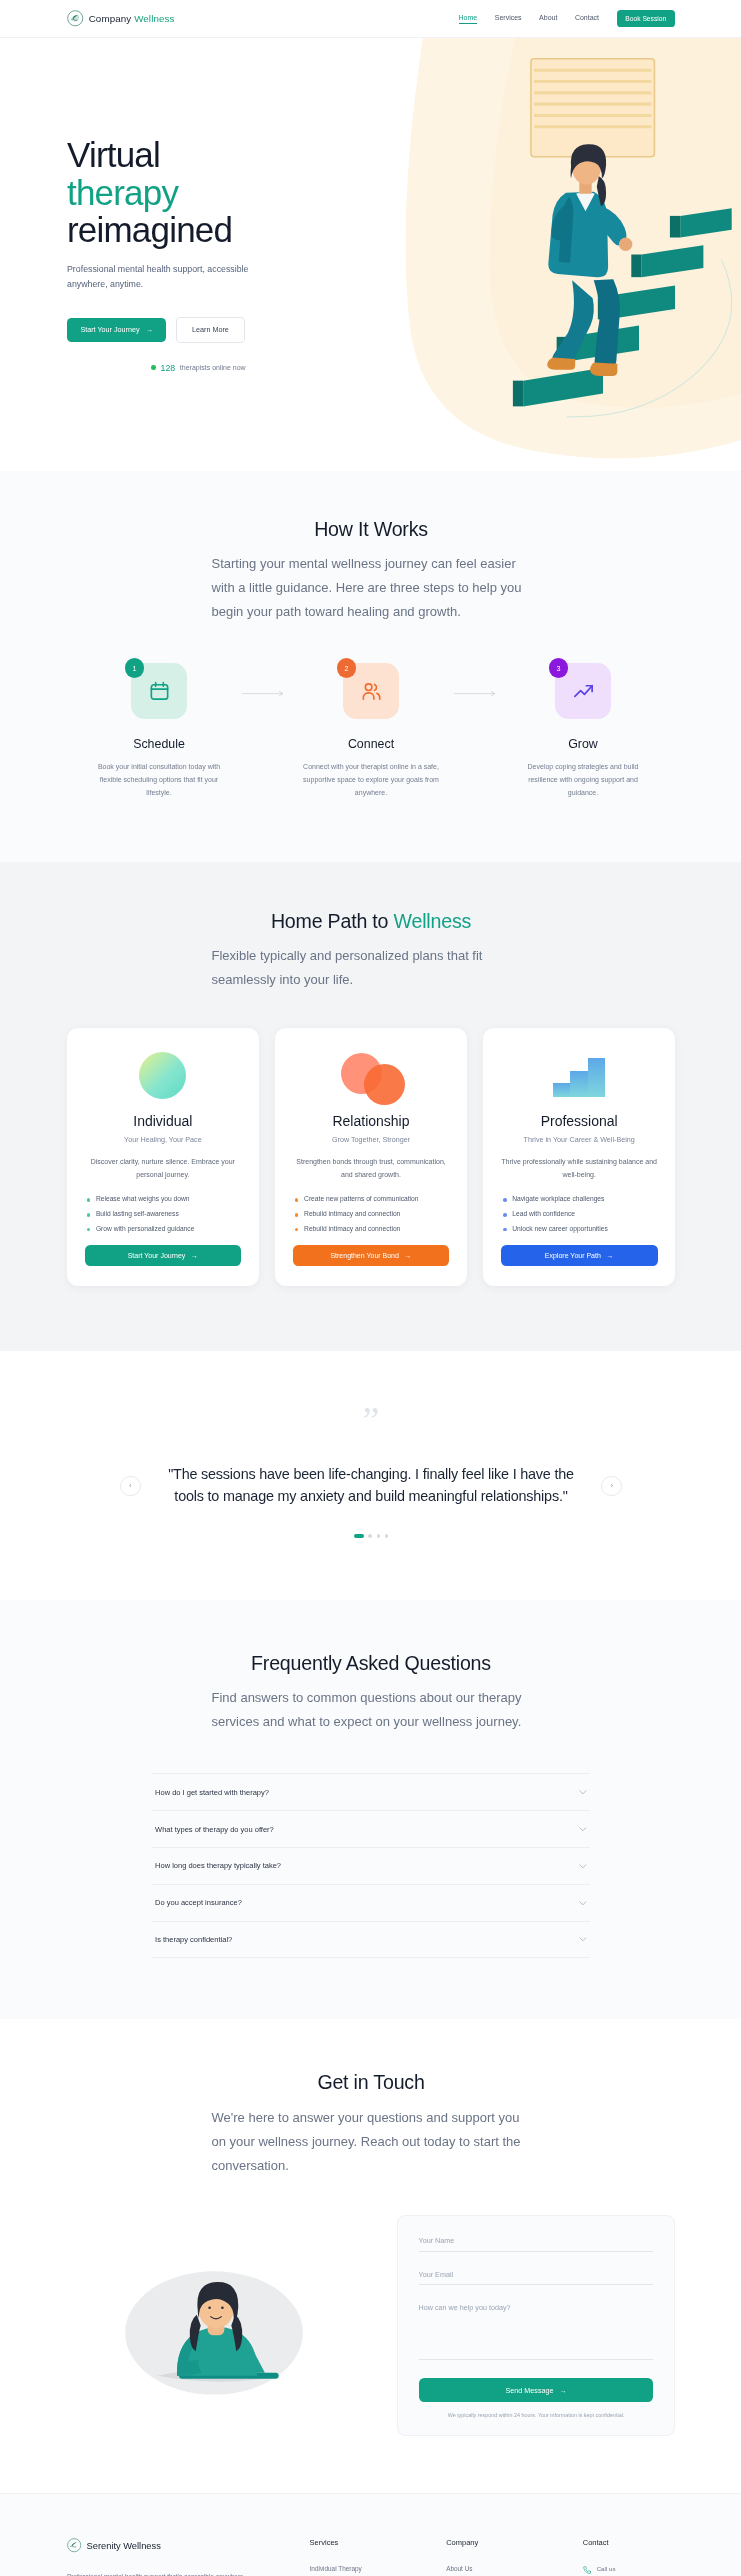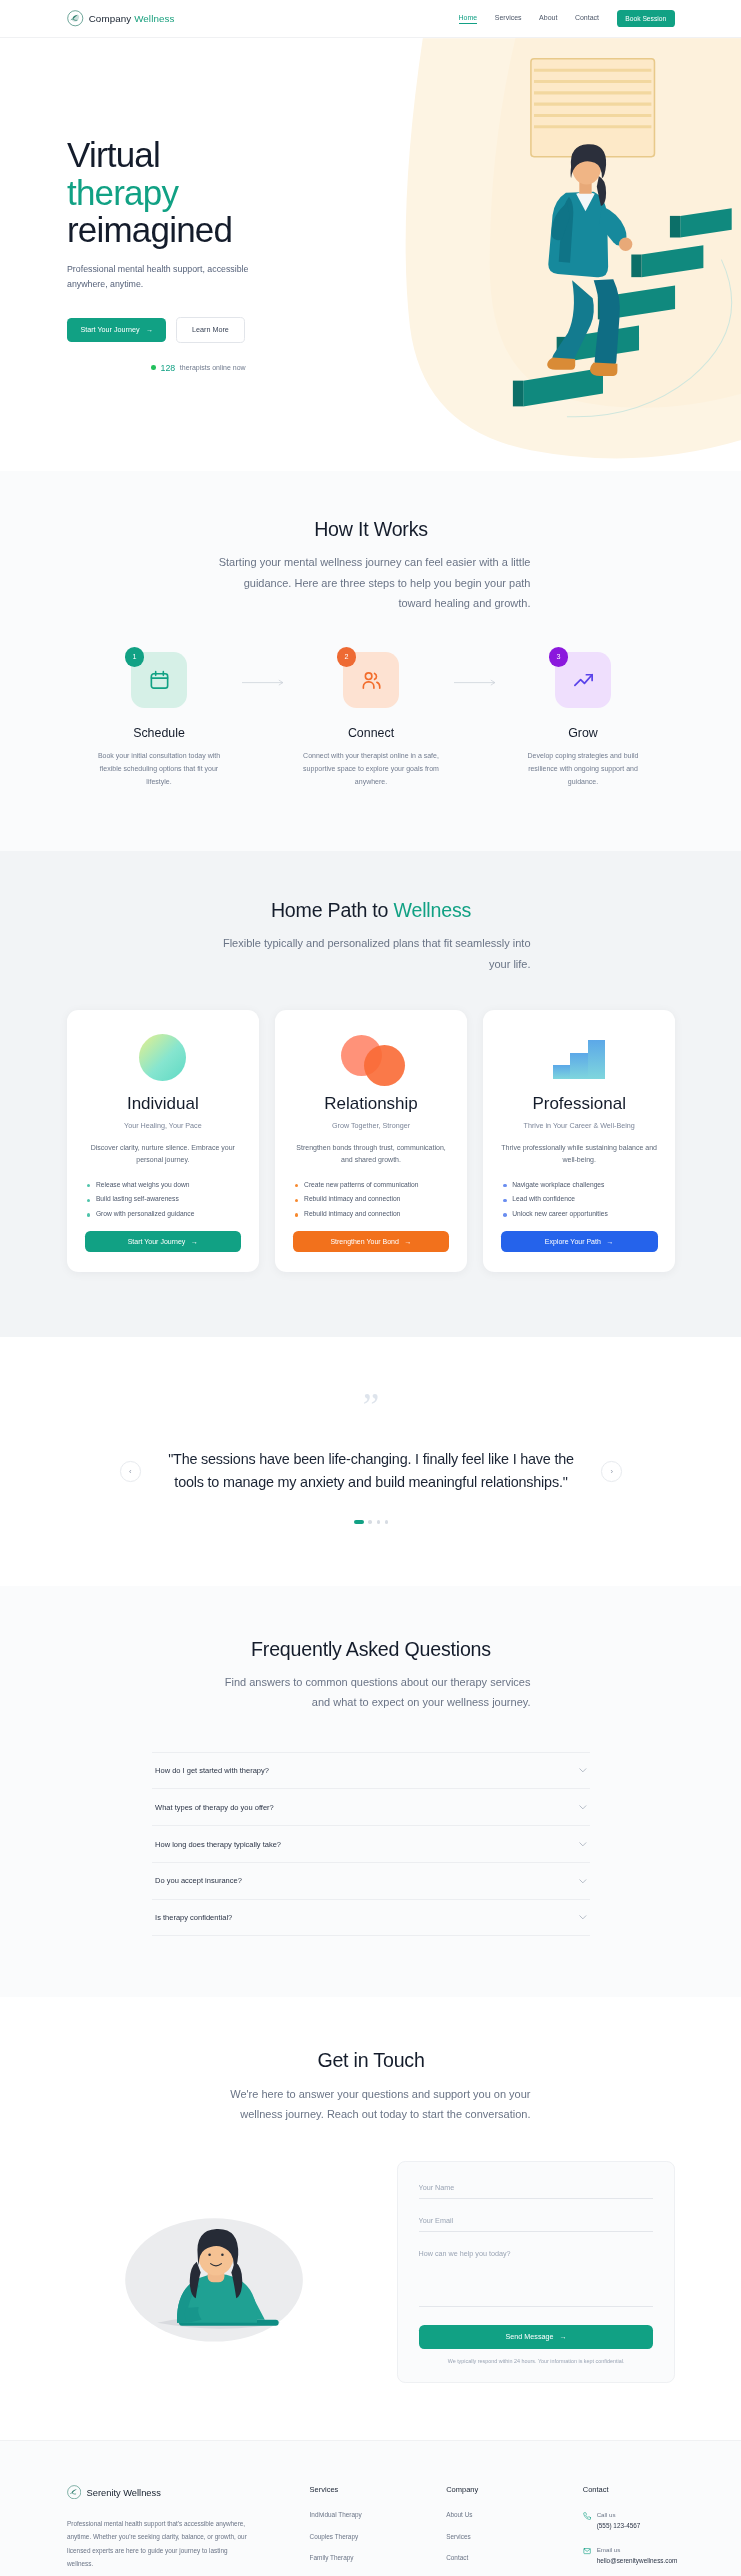--- a/index.html
+++ b/index.html
@@ -78,21 +78,21 @@
   .hero-art {
     position: absolute; right: 0; top: 0; width: 381px; height: 433px;
   }
 
   
   .sec-title {
     font-size: 19.6px; font-weight: 300; text-align: center; color: #141c2b; letter-spacing: -0.2px;
   }
   .sec-title .accent { color: #11a184; }
   .sec-sub {
-    margin: 11.3px auto 0; text-align: right; font-size: 11px; line-height: 1.85;
+    margin: 11.3px auto 0; text-align: left; font-size: 13px; line-height: 1.85;
     color: #6a7486; font-weight: 300; max-width: 319px;
   }
 
   
   .how {
     background: #fafbfc; padding: 47px 67px 62px; width: 742px;
   }
   .steps { display: flex; align-items: flex-start; justify-content: center; margin-top: 39px; }
   .step { width: 155px; text-align: center; }
   .step-ico-wrap { position: relative; width: 56px; height: 56px; margin: 0 auto; }
@@ -124,21 +124,21 @@
   .venn .v1 { left: 0; top: 0; background: #ff7a5c; opacity: .82; }
   .venn .v2 { left: 23px; top: 10.3px; background: #f96a35; opacity: .9; }
   .stairs { display: flex; align-items: flex-end; gap: 0; height: 43px; }
   .stairs i {
     display: block; width: 17.5px;
     background: linear-gradient(180deg,#5ca8e8 0%, #7fd6dd 100%);
   }
   .stairs i:nth-child(1) { height: 14.4px; }
   .stairs i:nth-child(2) { height: 26px; }
   .stairs i:nth-child(3) { height: 39px; }
-  .path-card h3 { margin-top: 12.4px; font-size: 17px; font-weight: 300; color: #141c2b; }
+  .path-card h3 { margin-top: 12.4px; font-size: 14px; font-weight: 300; color: #141c2b; }
   .path-tag { margin-top: 6.2px; font-size: 7.2px; color: #7c8699; font-weight: 300; }
   .path-desc { margin-top: 12.4px; font-size: 7px; line-height: 1.75; color: #5d6879; font-weight: 300; }
   .path-list { margin-top: 14.4px; text-align: left; padding-left: 2.1px; }
   .path-list li { list-style: none; display: flex; align-items: flex-start; gap: 5.7px; margin-bottom: 7.7px; font-size: 6.7px; color: #4d586c; font-weight: 300; }
   .bullet { width: 3.6px; height: 3.6px; border-radius: 50%; margin-top: 3.1px; flex: 0 0 3.6px; }
   .path-btn {
     margin-top: 13.4px; width: 100%; border: none; border-radius: 5.2px; color: #fff;
     font-size: 7px; padding: 7.2px 0; cursor: pointer; display:flex; align-items:center; justify-content:center; gap:5.7px;
     font-family: "Liberation Sans", sans-serif;
   }

